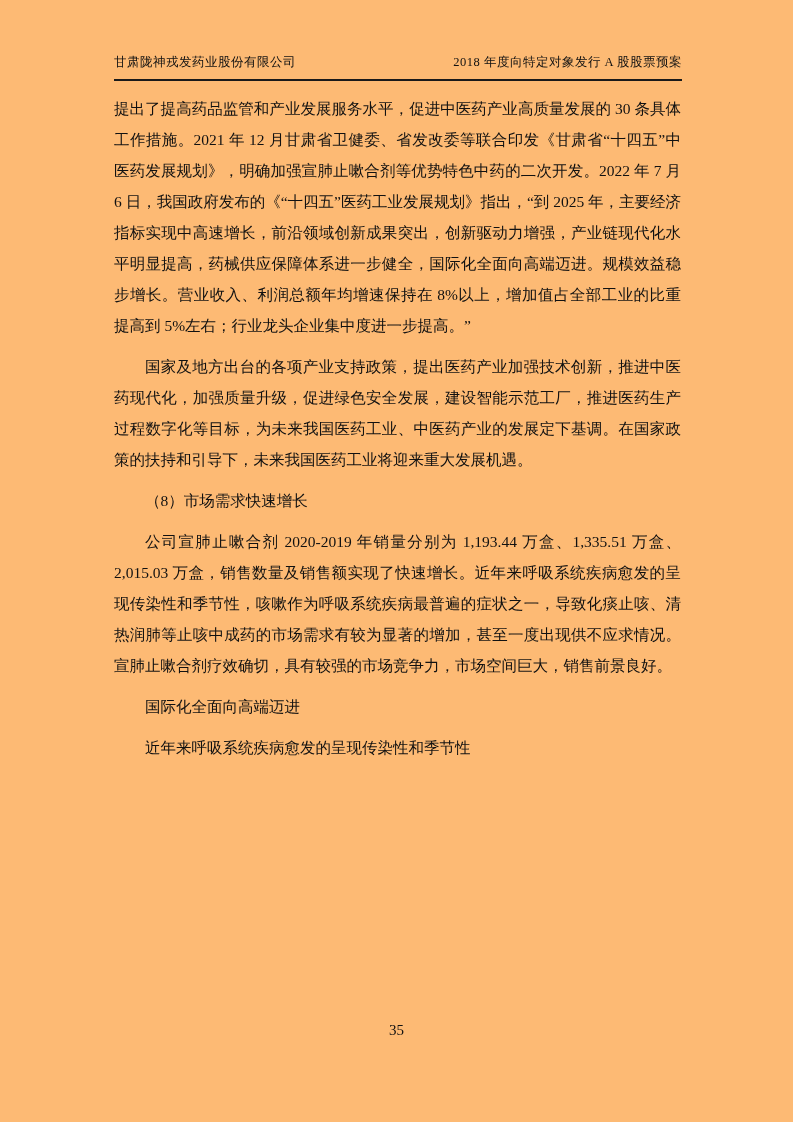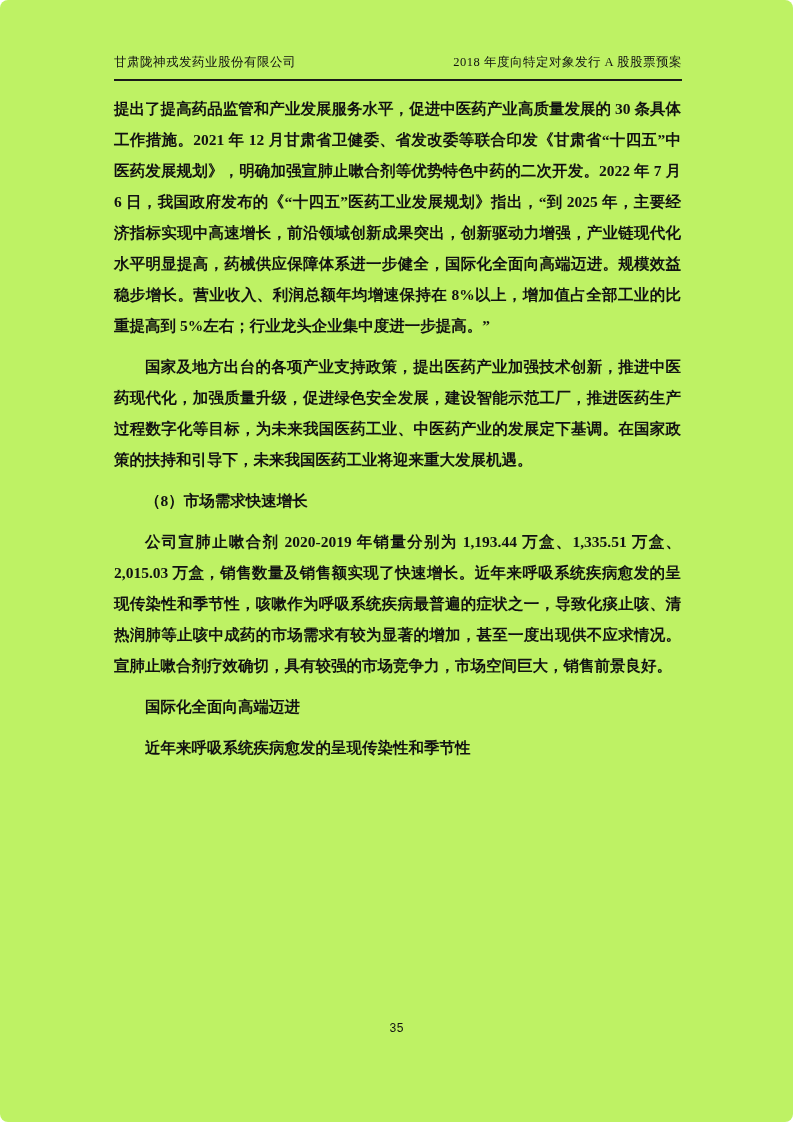--- a/index.html
+++ b/index.html
@@ -11,22 +11,21 @@
     width: 793px;
     height: 1122px;
     overflow: hidden;
     font-family: "Liberation Serif", "DejaVu Serif", serif;
     color: #111111;
   }
   .page {
     position: relative;
     width: 793px;
     height: 1122px;
-    background: #bef264;
-    border-radius: 8px;
+    background: #fdba74;
   }
   .doc-header {
     position: absolute;
     left: 114px;
     right: 111px;
     top: 54px;
     display: flex;
     justify-content: space-between;
     align-items: baseline;
     font-size: 12.5px;
@@ -36,37 +35,35 @@
   }
   .doc-content {
     position: absolute;
     left: 114px;
     right: 112px;
     top: 93px;
     font-size: 15.5px;
     line-height: 31px;
     text-align: justify;
     text-justify: inter-ideograph;
-    font-weight: bold;
   }
   .doc-content p {
     margin: 0 0 10px 0;
     text-indent: 2em;
   }
   .doc-content p.continuation {
     text-indent: 0;
   }
   .doc-footer {
     position: absolute;
     top: 1022px;
     left: 0;
     width: 100%;
     text-align: center;
-    font-size: 12px;
-    font-family: Liberation Mono, monospace;
+    font-size: 15px;
   }
 </style>
 </head>
 <body>
 
 <div class="page">
 
   <div class="doc-header">
     <span>甘肃陇神戎发药业股份有限公司</span>
     <span>2018 年度向特定对象发行 A 股股票预案</span>

